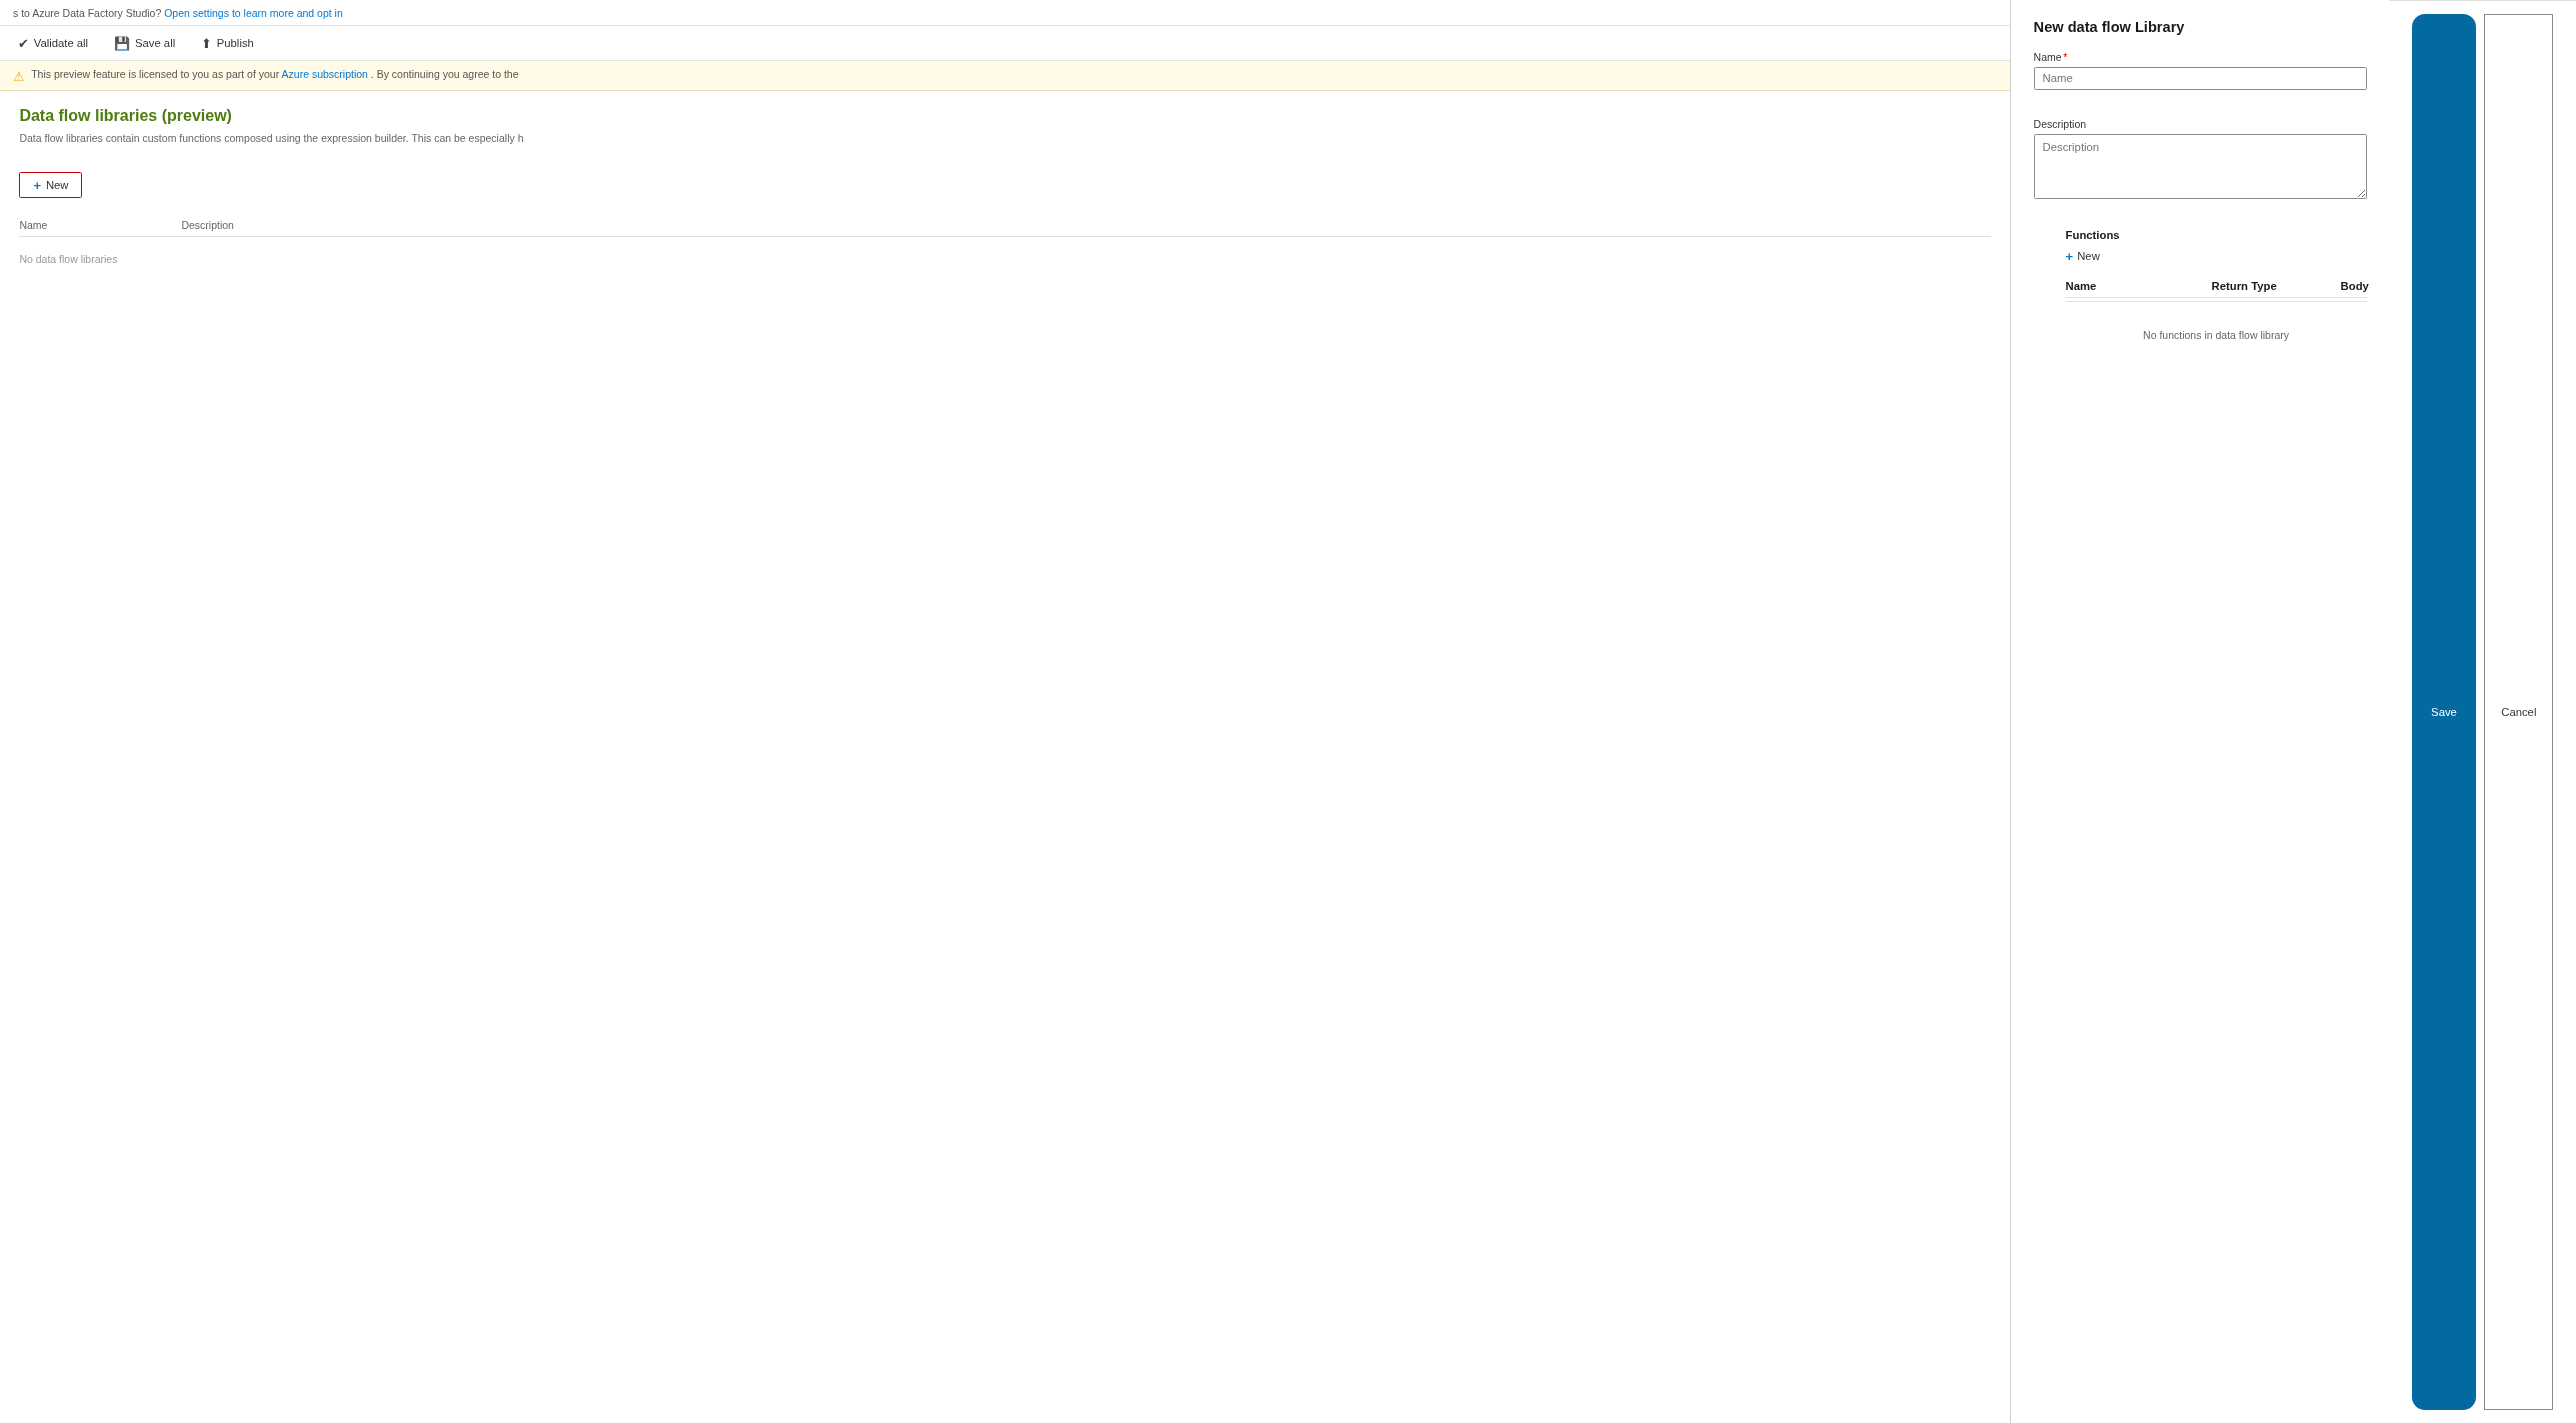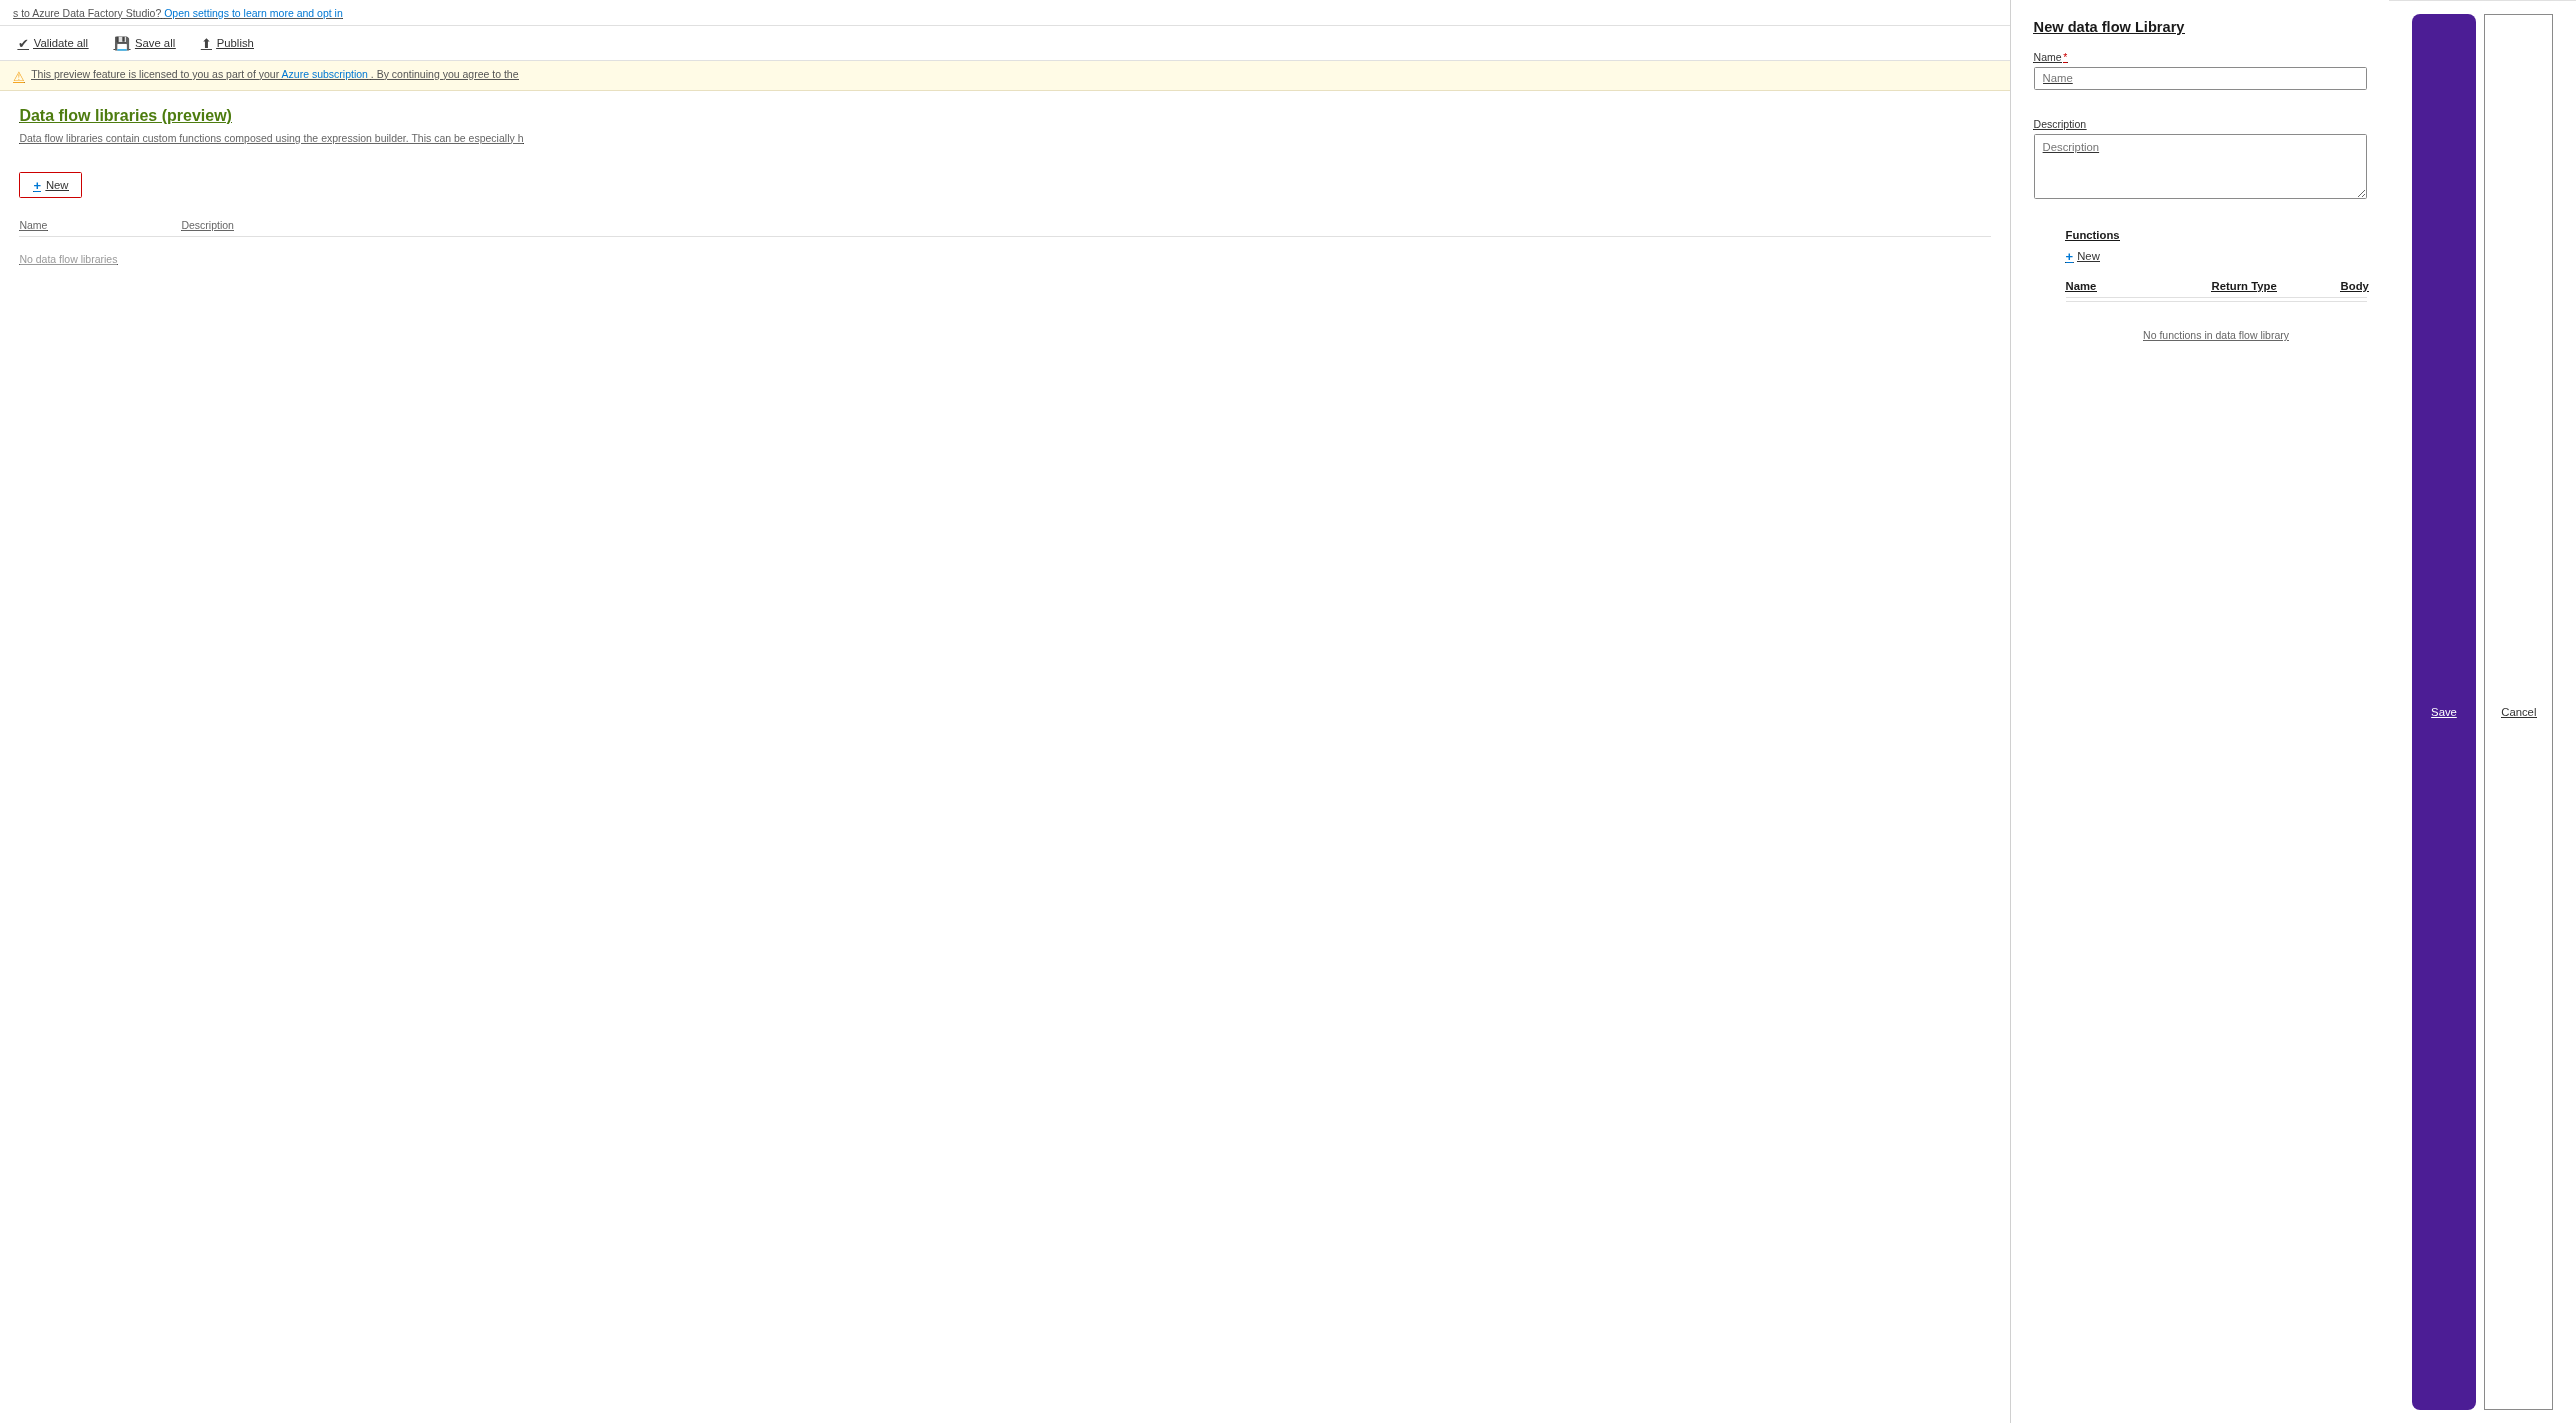--- a/index.html
+++ b/index.html
@@ -1,15 +1,15 @@
 <!DOCTYPE html>
 <html style="font-size:13px"><head>
   <meta charset="utf-8">
   <style>
-    * { box-sizing: border-box; margin: 0; padding: 0; text-decoration: underline; }
+    * { box-sizing: border-box; margin: 0; padding: 0; }
     body {
       font-family: 'Segoe UI', sans-serif;
       font-size: 11.3px;
       background: #f5f5f5;
       display: flex;
       height: 100vh;
       overflow: hidden;
     }
 
     
@@ -231,27 +231,27 @@
 
     
     .dialog-footer {
       padding: 13px 22.6px;
       border-top: 0.8px solid #e0e0e0;
       display: flex;
       gap: 8px;
       background: #fff;
     }
     .btn-save {
-      background: #4c1d95;
+      background: #0369a1;
       color: #fff;
       border: none;
       padding: 6.5px 19.4px;
       font-size: 11.3px;
       cursor: pointer;
-      border-radius: 8px;
+      border-radius: 13px;
     }
     .btn-cancel {
       background: #fff;
       color: #333;
       border: 0.8px solid #8a8a8a;
       padding: 6.5px 16px;
       font-size: 11.3px;
       cursor: pointer;
       border-radius: 0;
     }

